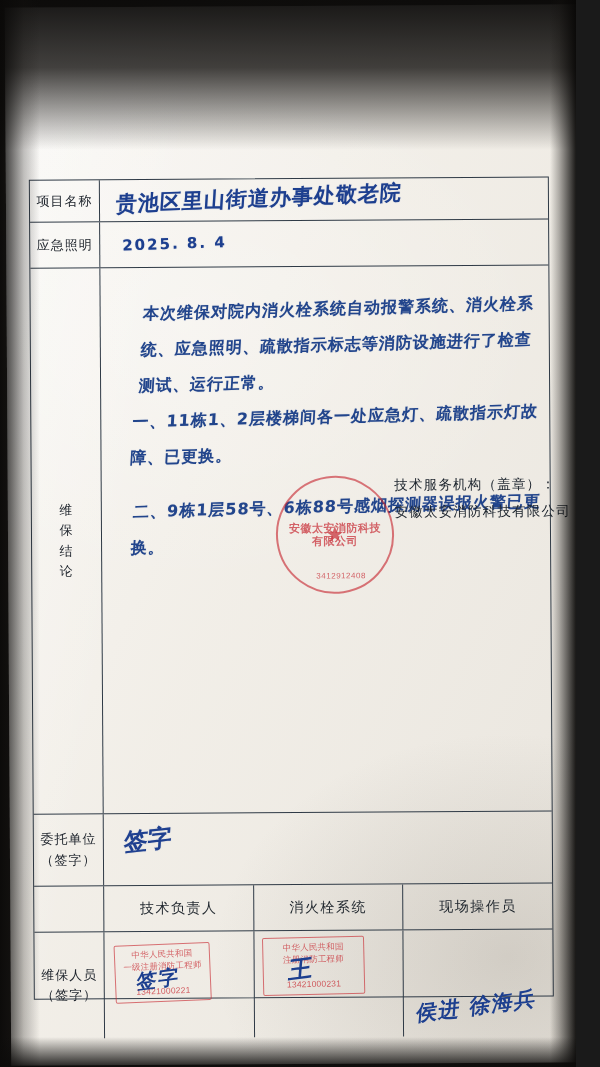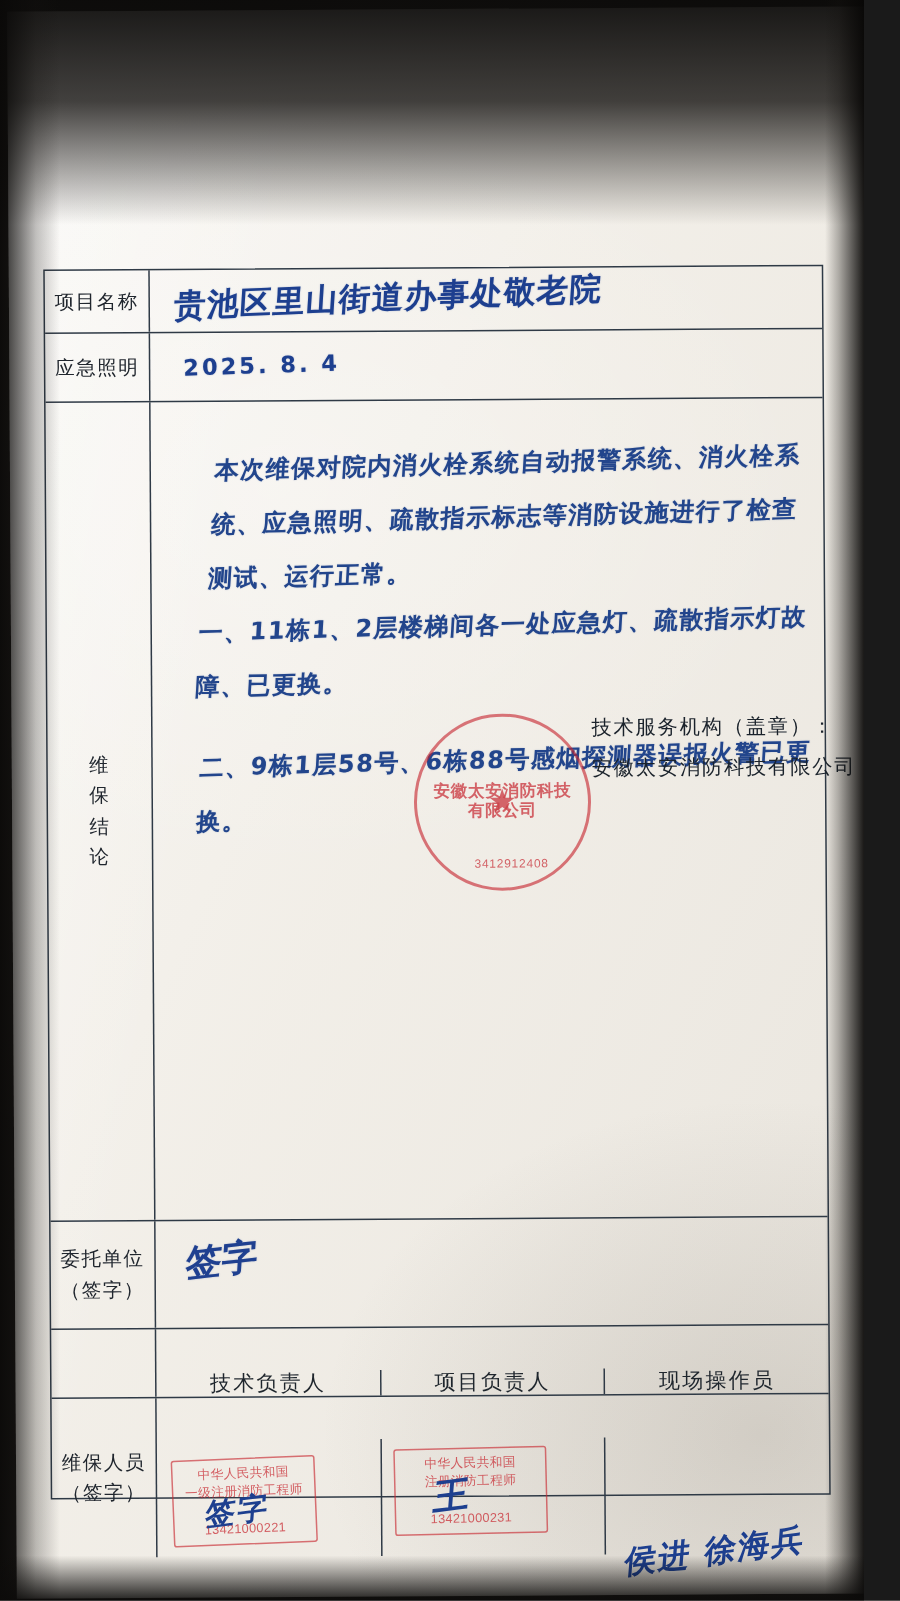--- a/index.html
+++ b/index.html
@@ -132,21 +132,20 @@
     flex: 1;
     border-right: 1.4px solid #2f3a46;
     display: flex;
     align-items: center;
     justify-content: center;
     color: #1f262d;
     font-size: 14px;
     letter-spacing: 1.5px;
     box-sizing: border-box;
     position: relative;
-    margin-top: 28px;
   }
   .subcol.lastcol { border-right: none; text-align: right; }
 
   
   .hand {
     position: absolute;
     color: #1d3f8f;
     font-family: "DejaVu Sans", sans-serif;
     font-weight: 600;
     white-space: nowrap;
@@ -304,21 +303,21 @@
         </div>
         <div class="cell">
           <div class="hand" id="hw-client-sign">签字</div>
         </div>
       </div>
 
       <div class="row" id="r-head">
         <div class="lbl"></div>
         <div class="cell" style="display:flex;">
           <div class="subcol">技术负责人</div>
-          <div class="subcol">项目负责人</div>
+          <div class="subcol">消火栓系统</div>
           <div class="subcol lastcol">现场操作员</div>
         </div>
       </div>
 
       <div class="row last" id="r-staff">
         <div class="lbl">
           <div class="stack">维保人员<br>（签字）</div>
         </div>
         <div class="cell" style="display:flex;">
 

